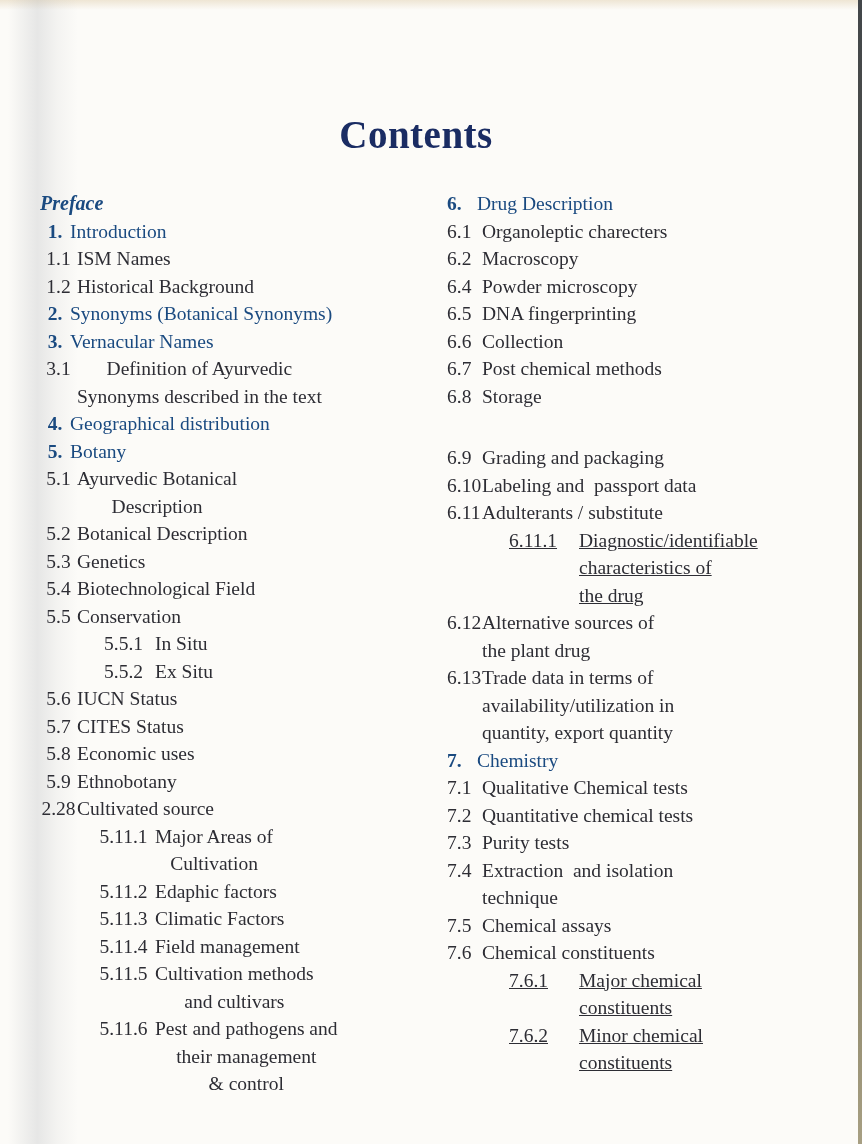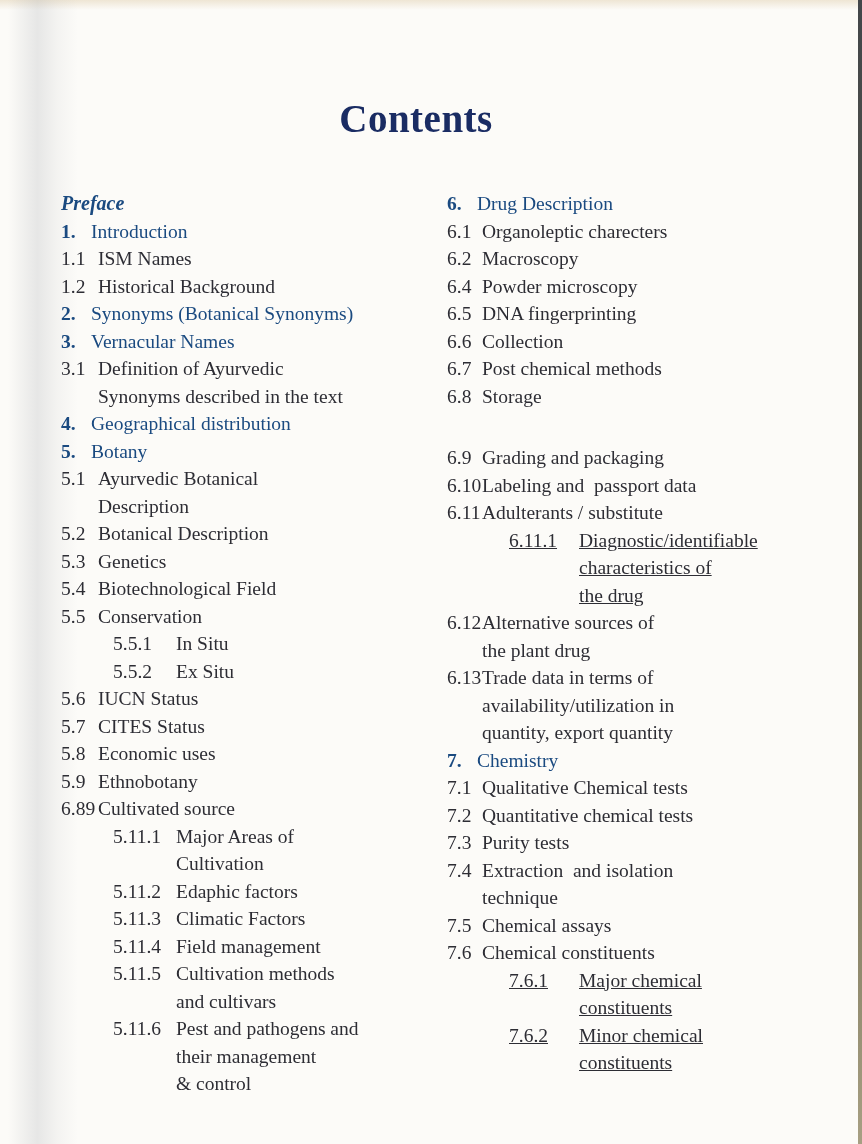--- a/index.html
+++ b/index.html
@@ -17,27 +17,27 @@
     color:var(--ink);
   }
   
   .top-tint{position:absolute;left:0;top:0;right:0;height:10px;
     background:linear-gradient(180deg,rgba(222,203,168,.45),rgba(222,203,168,0));}
   .curl-shadow{position:absolute;left:8px;top:0;bottom:0;width:70px;
     background:linear-gradient(90deg,rgba(255,255,255,0) 0%,rgba(168,172,178,.26) 42%,rgba(168,172,178,.10) 70%,rgba(0,0,0,0) 100%);}
   .right-edge{position:absolute;right:0;top:0;bottom:0;width:4px;
     background:linear-gradient(180deg,#42464a 0%,#55544a 30%,#6c6851 55%,#8a8468 80%,#a79f83 100%);}
   .page-title{
-    position:absolute;top:96px;left:0;right:30px;
+    position:absolute;top:112px;left:0;right:30px;
     text-align:center;
     font-size:39px;font-weight:700;color:var(--title-blue);
     letter-spacing:.5px;
   }
   .col{position:absolute;top:190px;font-size:19.5px;line-height:27.5px;}
-  .col.left{left:61px;width:392px;}
+  .col.left{left:40px;width:392px;text-align:center;}
   .col.right{left:447px;width:405px;}
   .entry{display:flex;align-items:flex-start;}
   .num{flex:none;white-space:pre;}
   .txt{white-space:pre-wrap;}
   .chapter .num{min-width:30px;font-weight:700;color:var(--blue);}
   .chapter .txt{font-weight:400;color:var(--blue);}
   .preface .txt{font-weight:700;font-style:italic;color:var(--blue);font-size:20px;}
   .sub .num{min-width:37px;}
   .right .sub .num{min-width:35px;}
   .subsub{padding-left:52px;}
@@ -132,21 +132,21 @@
       </div>
       <div class="entry sub">
         <span class="num">5.8</span>
         <span class="txt">Economic uses</span>
       </div>
       <div class="entry sub">
         <span class="num">5.9</span>
         <span class="txt">Ethnobotany</span>
       </div>
       <div class="entry sub">
-        <span class="num">6.89</span>
+        <span class="num">2.28</span>
         <span class="txt">Cultivated source</span>
       </div>
       <div class="entry subsub">
         <span class="num">5.11.1</span>
         <span class="txt">Major Areas of
 Cultivation</span>
       </div>
       <div class="entry subsub">
         <span class="num">5.11.2</span>
         <span class="txt">Edaphic factors</span>

